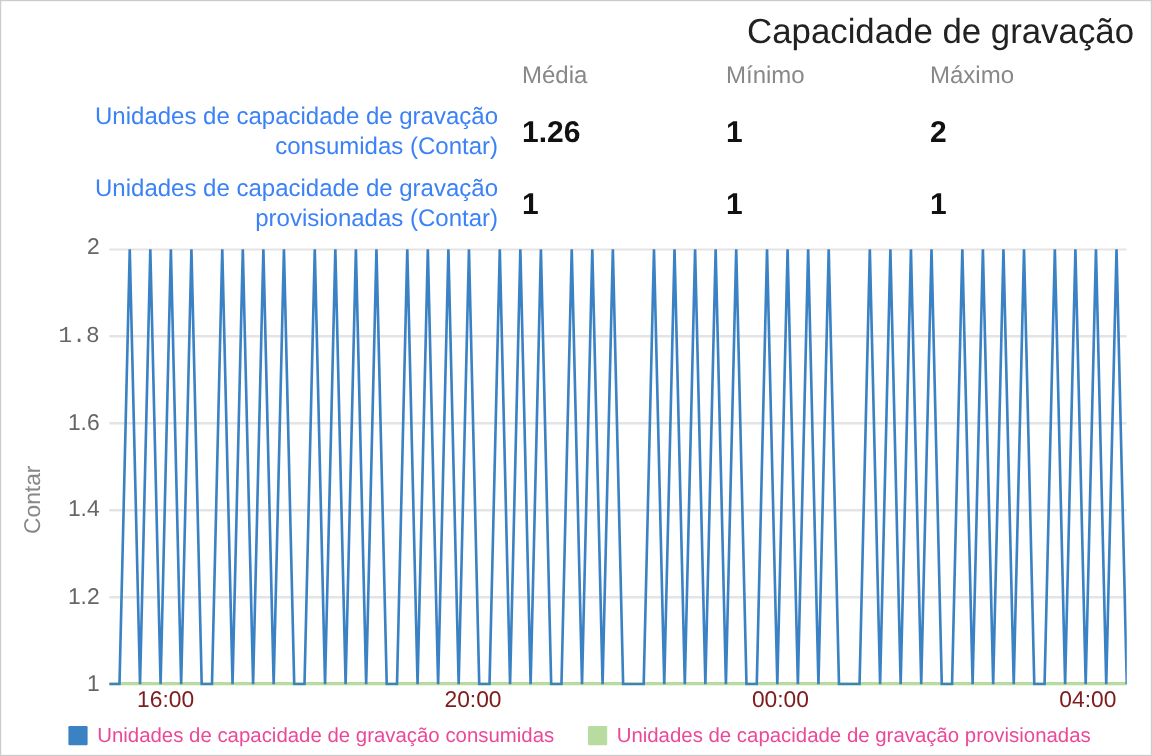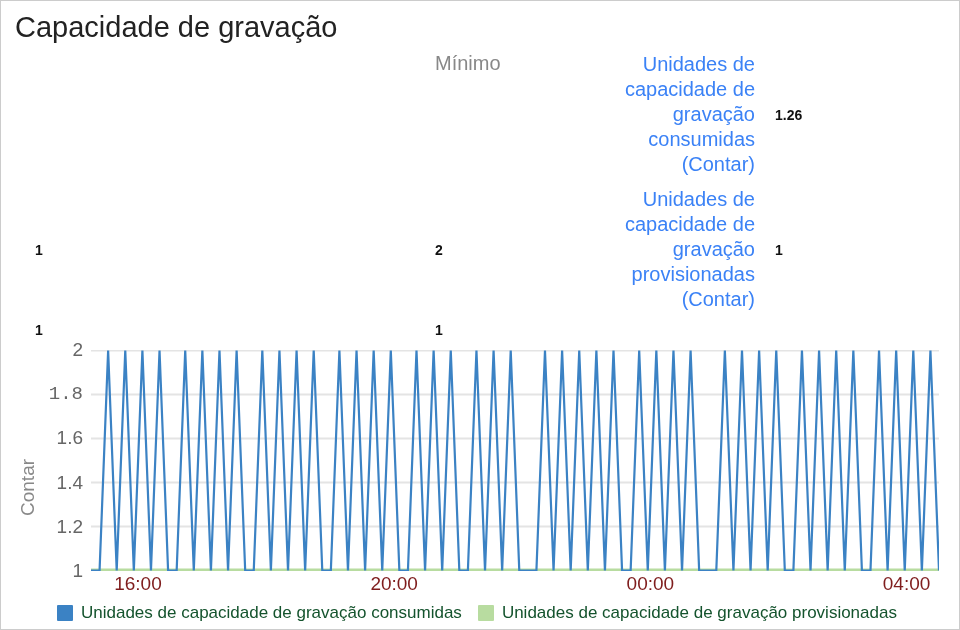--- a/index.html
+++ b/index.html
@@ -15,20 +15,21 @@
     padding: 10px 14px 4px 14px;
     display: flex;
     flex-direction: column;
     height: 100%;
   }
   .title {
     font-size: 29px;
     font-weight: 400;
     color: #222;
     margin-bottom: 8px;
+    text-align: right;
   }
   .stats-table {
     display: grid;
     grid-template-columns: 400px 170px 170px 170px;
     row-gap: 10px;
     margin-bottom: 12px;
     margin-left: 20px;
   }
   .stats-header {
     font-size: 20px;
@@ -36,21 +37,21 @@
     font-weight: 400;
   }
   .stats-rowlabel {
     font-size: 20px;
     color: #3b82f6;
     text-align: right;
     padding-right: 20px;
     line-height: 1.25;
   }
   .stats-val {
-    font-size: 14px;
+    font-size: 25px;
     color: #111;
     font-weight: 600;
     display: flex;
     align-items: center;
   }
   .chart-area {
     flex: 1;
     position: relative;
     display: flex;
   }
@@ -84,23 +85,23 @@
   }
   .xaxis .tick {
     position: absolute;
     top: 2px;
     font-size: 19px;
     color: #7f1d1d;
     transform: translateX(-50%);
   }
   .legend {
     display: flex;
-    gap: 16px;
+    gap: 28px;
     font-size: 17px;
-    color: #14532d;
+    color: #ec4899;
     padding: 2px 0 2px 16px;
     align-items: center;
   }
   .legend-item { display: flex; align-items: center; gap: 8px; }
   .swatch {
     width: 16px; height: 16px; border-radius: 1px;
   }
   .ytick-label {
     position: absolute;
     right: 100%;
@@ -118,21 +119,23 @@
   }
 </style>
 </head>
 <body>
 
 <div class="container">
   <div class="title">Capacidade de gravação</div>
 
   <div class="stats-table">
     <div></div>
+    <div class="stats-header">Média</div>
     <div class="stats-header">Mínimo</div>
+    <div class="stats-header">Máximo</div>
 
     <div class="stats-rowlabel">Unidades de capacidade de gravação consumidas (Contar)</div>
     <div class="stats-val">1.26</div>
     <div class="stats-val">1</div>
     <div class="stats-val">2</div>
 
     <div class="stats-rowlabel">Unidades de capacidade de gravação provisionadas (Contar)</div>
     <div class="stats-val">1</div>
     <div class="stats-val">1</div>
     <div class="stats-val">1</div>

